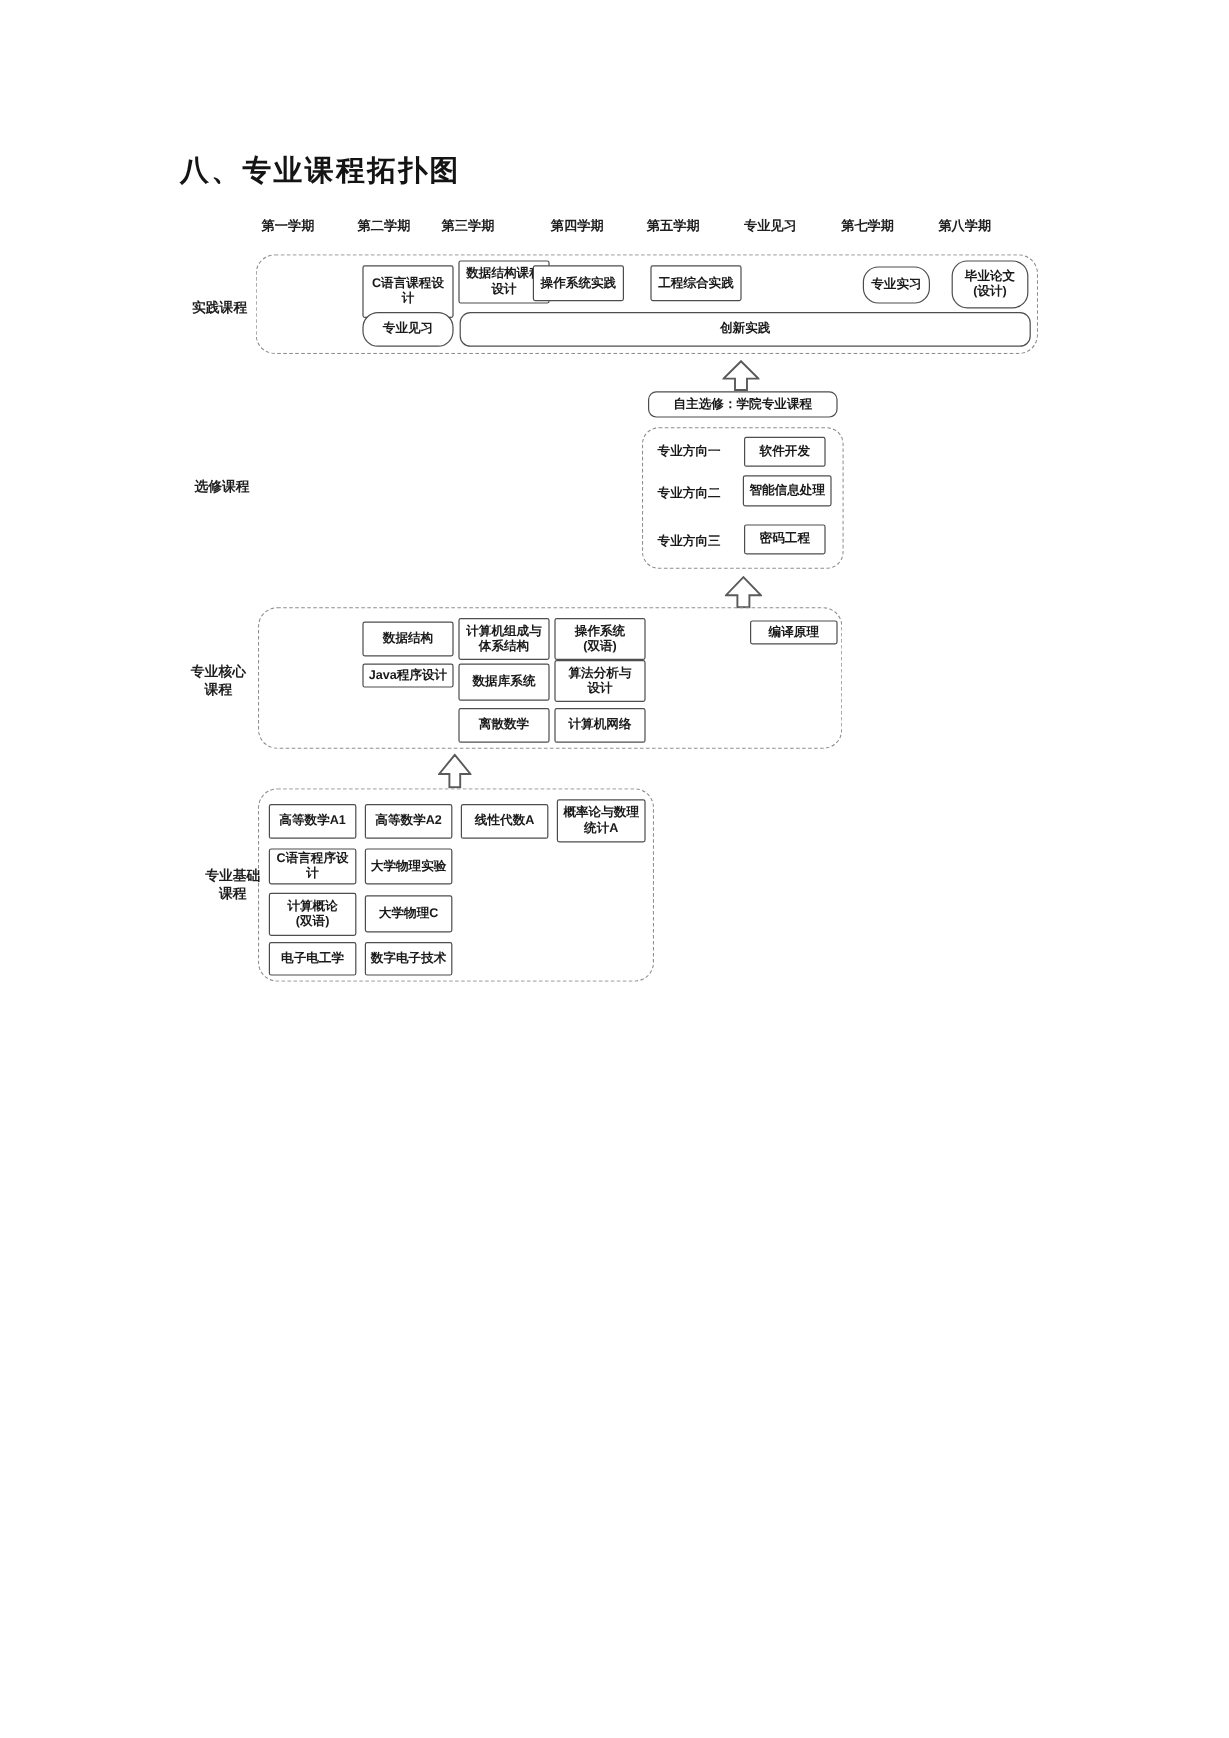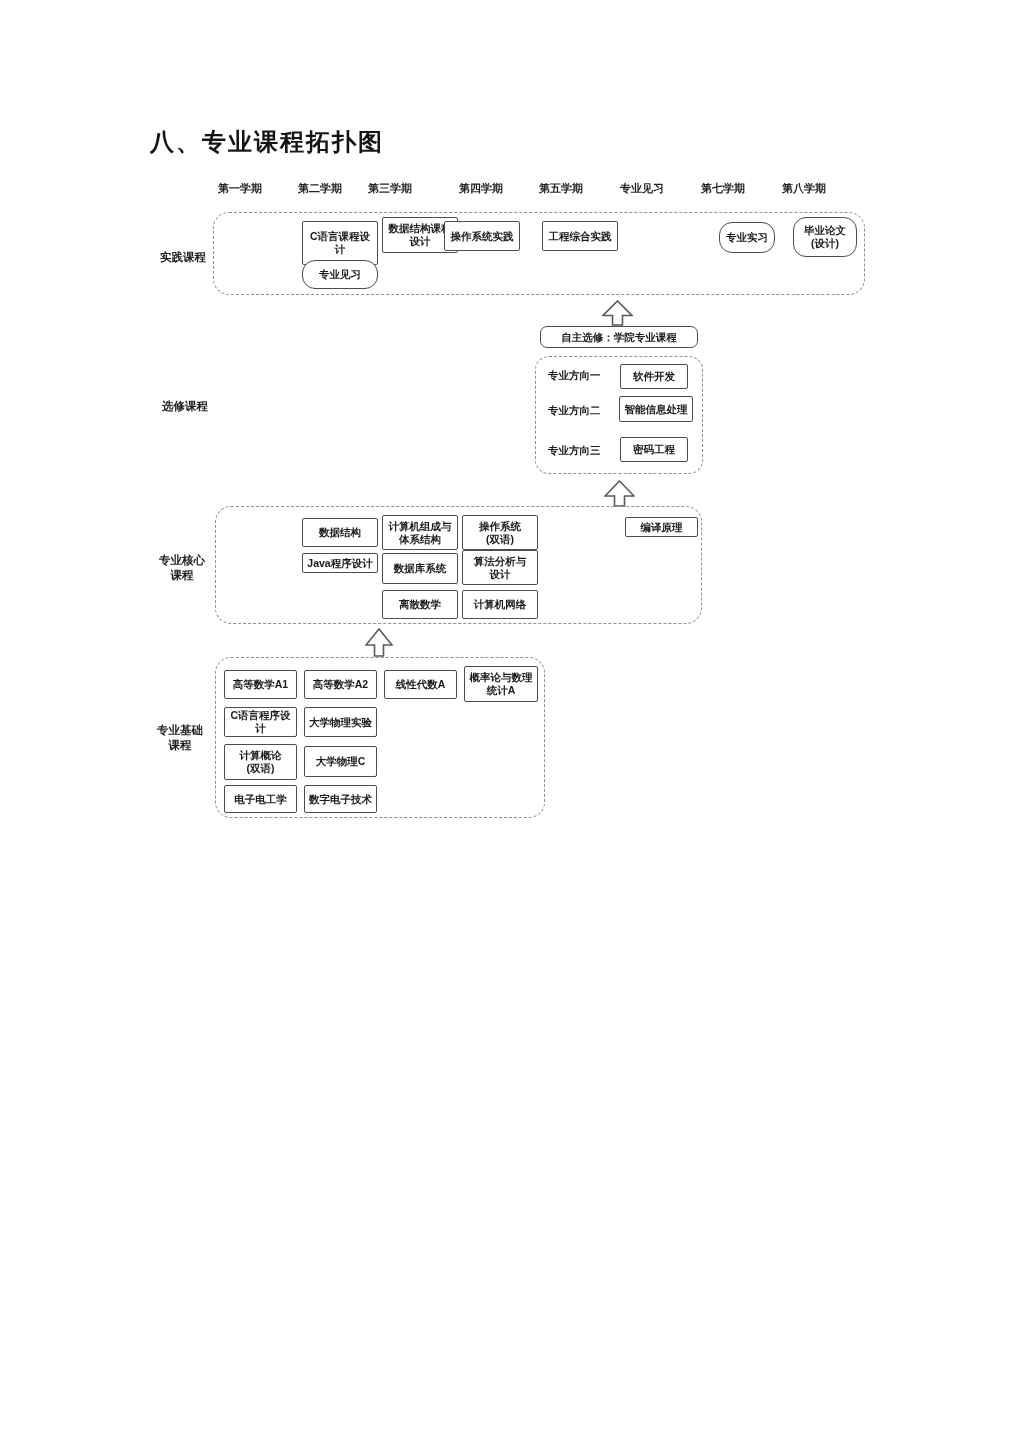--- a/index.html
+++ b/index.html
@@ -59,20 +59,21 @@
 
   <div class="cbox" style="left:302px;top:221px;width:76px;height:44px">C语言课程设计</div>
   <div class="cbox" style="left:382px;top:217px;width:76px;height:36px">数据结构课程
 设计</div>
   <div class="cbox" style="left:444px;top:221px;width:76px;height:30px">操作系统实践</div>
   <div class="cbox" style="left:542px;top:221px;width:76px;height:30px">工程综合实践</div>
   <div class="cbox round" style="left:719px;top:222px;width:56px;height:31px">专业实习</div>
   <div class="cbox round" style="left:793px;top:217px;width:64px;height:40px">毕业论文
 (设计)</div>
   <div class="cbox round" style="left:302px;top:260px;width:76px;height:29px">专业见习</div>
+  <div class="cbox round" style="left:383px;top:260px;width:476px;height:29px;border-radius:9px">创新实践</div>
 
   <div class="arrow" style="left:602px;top:300px">
     <svg width="31" height="26" viewBox="0 0 31 26">
         <polygon points="15.5,1 30,15.5 20.5,15.5 20.5,25 10.5,25 10.5,15.5 1,15.5"></polygon>
       </svg>
   </div>
 
   <div class="cbox round" style="left:540px;top:326px;width:158px;height:22px;border-radius:7px">自主选修：学院专业课程</div>
 
   <div class="dashed-section" style="left:535px;top:356px;width:168px;height:118px;border-radius:14px"></div>
@@ -110,21 +111,21 @@
   <div class="cbox" style="left:382px;top:590px;width:76px;height:29px">离散数学</div>
   <div class="cbox" style="left:462px;top:590px;width:76px;height:29px">计算机网络</div>
 
   <div class="arrow" style="left:365px;top:628px">
     <svg width="28" height="29" viewBox="0 0 28 29">
         <polygon points="14,1 27,17 18.5,17 18.5,28 9.5,28 9.5,17 1,17"></polygon>
       </svg>
   </div>
 
   <div class="dashed-section" style="left:215px;top:657px;width:330px;height:161px"></div>
-  <div class="side-label" style="left:154px;top:723px;width:52px">专业基础
+  <div class="side-label" style="left:168px;top:723px;width:52px">专业基础
 课程</div>
 
   <div class="cbox" style="left:224px;top:670px;width:73px;height:29px">高等数学A1</div>
   <div class="cbox" style="left:304px;top:670px;width:73px;height:29px">高等数学A2</div>
   <div class="cbox" style="left:384px;top:670px;width:73px;height:29px">线性代数A</div>
   <div class="cbox" style="left:464px;top:666px;width:74px;height:36px">概率论与数理
 统计A</div>
   <div class="cbox" style="left:224px;top:707px;width:73px;height:30px">C语言程序设计</div>
   <div class="cbox" style="left:304px;top:707px;width:73px;height:30px">大学物理实验</div>
   <div class="cbox" style="left:224px;top:744px;width:73px;height:36px">计算概论

